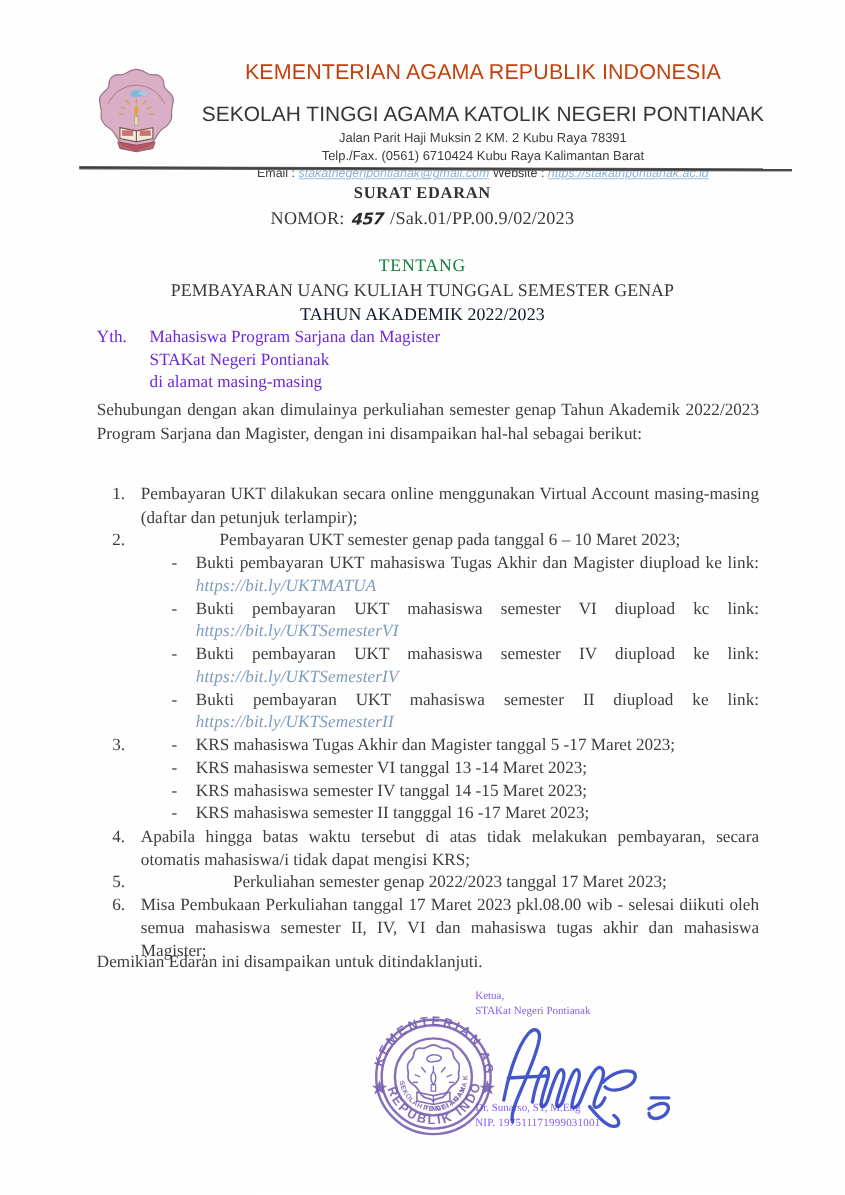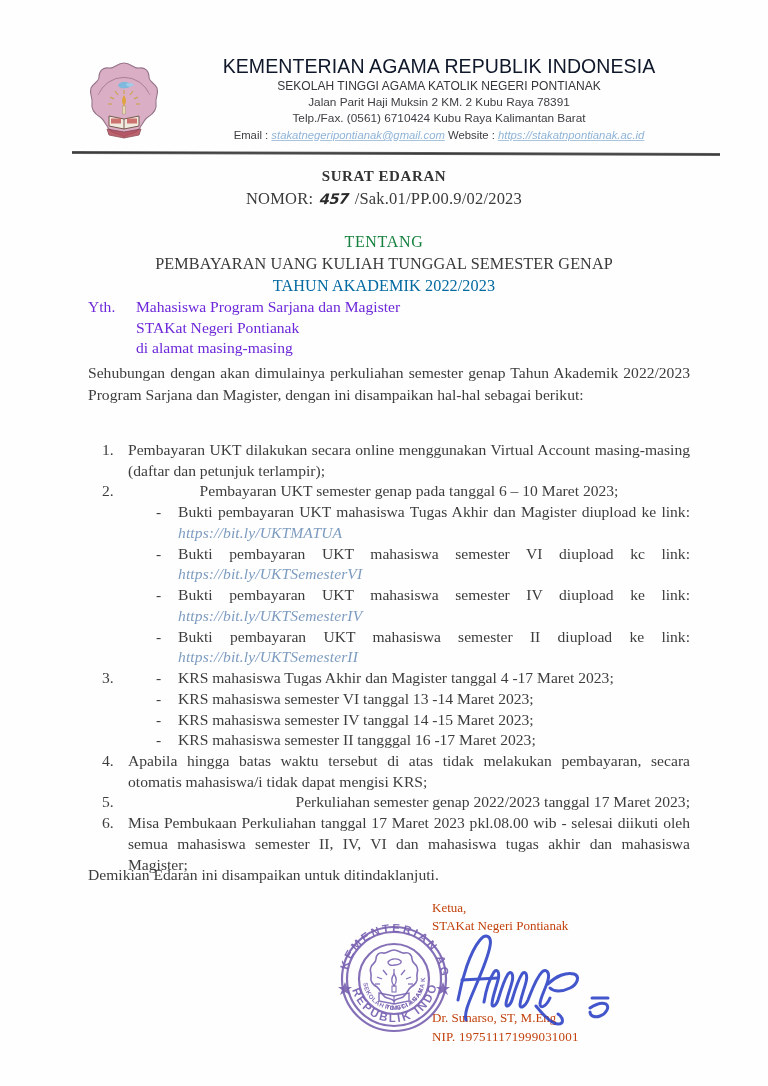--- a/index.html
+++ b/index.html
@@ -47,30 +47,30 @@
   .lh-text {
     flex: 1;
     text-align: center;
     padding-right: 60px;
     line-height: 1.18;
   }
   .lh-l1 {
     font-family: "Liberation Sans", sans-serif;
     font-size: 19.5px;
     letter-spacing: .1px;
-    color: #0f172a;
+    color: #c2410c;
     white-space: nowrap;
   }
   .lh-l2 {
     font-family: "Liberation Sans", sans-serif;
-    font-size: 12px;
+    font-size: 19px;
     letter-spacing: .05px;
     color: #35353a;
     white-space: nowrap;
-    margin-top: 1px;
+    margin-top: 16px;
   }
   .lh-l3, .lh-l4 {
     font-family: "Liberation Sans", sans-serif;
     font-size: 11.8px;
     color: #3d3d42;
     margin-top: 2.5px;
   }
   .lh-l5 {
     font-family: "Liberation Sans", sans-serif;
     font-size: 11.3px;
@@ -131,21 +131,21 @@
   .t-subject {
     font-size: 16.2px;
     margin-top: 4px;
     letter-spacing: .1px;
     color: #3a3a3a;
   }
   .t-year {
     font-size: 16.2px;
     margin-top: 3px;
     letter-spacing: .1px;
-    color: #0369a1;
+    color: #0f172a;
   }
 
   
   .addressee {
     position: absolute;
     left: 88px; top: 297px;
     font-size: 15.6px;
     line-height: 1.32;
     color: #6d28d9;
   }
@@ -212,23 +212,23 @@
     position: absolute;
     left: 88px; top: 866px;
     font-size: 15.6px;
     color: #3d3d3d;
   }
 
   
   .sigblock {
     position: absolute;
     left: 432px; top: 899px;
-    font-size: 13px;
+    font-size: 10px;
     line-height: 1.38;
-    color: #c2410c;
+    color: #8b5cf6;
     z-index: 2;
   }
   .sig-name { margin-top: 74px; }
   .sig-nip { margin-top: 1px; letter-spacing: .2px; }
 
   
   .stamp {
     position: absolute;
     left: 327px; top: 912px;
     width: 134px; height: 134px;
@@ -365,21 +365,21 @@
             </div>
           </div>
         </div>
       </div>
       <div class="li">
         <div class="li-num">3.</div>
         <div class="li-body">
           <div class="sublist">
             <div class="sli">
               <div class="sli-dash">-</div>
-              <div class="sli-body just"><span>KRS mahasiswa Tugas Akhir dan Magister tanggal 4 -17 Maret 2023;</span></div>
+              <div class="sli-body just"><span>KRS mahasiswa Tugas Akhir dan Magister tanggal 5 -17 Maret 2023;</span></div>
             </div>
             <div class="sli">
               <div class="sli-dash">-</div>
               <div class="sli-body"><span>KRS mahasiswa semester VI tanggal 13 -14 Maret 2023;</span></div>
             </div>
             <div class="sli">
               <div class="sli-dash">-</div>
               <div class="sli-body"><span>KRS mahasiswa semester IV tanggal 14 -15 Maret 2023;</span></div>
             </div>
             <div class="sli">
@@ -391,21 +391,21 @@
       </div>
       <div class="li">
         <div class="li-num">4.</div>
         <div class="li-body just">
           <div class="just" style="text-align: justify;">Apabila hingga batas waktu tersebut di atas tidak melakukan pembayaran, secara otomatis mahasiswa/i tidak dapat mengisi KRS;</div>
         </div>
       </div>
       <div class="li">
         <div class="li-num">5.</div>
         <div class="li-body">
-          <div class="" style="text-align: right;">Perkuliahan semester genap 2022/2023 tanggal 17 Maret 2023;</div>
+          <div class="" style="text-align: center;">Perkuliahan semester genap 2022/2023 tanggal 17 Maret 2023;</div>
         </div>
       </div>
       <div class="li">
         <div class="li-num">6.</div>
         <div class="li-body just">
           <div class="just" style="text-align: justify;">Misa Pembukaan Perkuliahan tanggal 17 Maret 2023 pkl.08.00 wib - selesai diikuti oleh semua mahasiswa semester II, IV, VI dan mahasiswa tugas akhir dan mahasiswa Magister;</div>
         </div>
       </div>
     </div>
 

